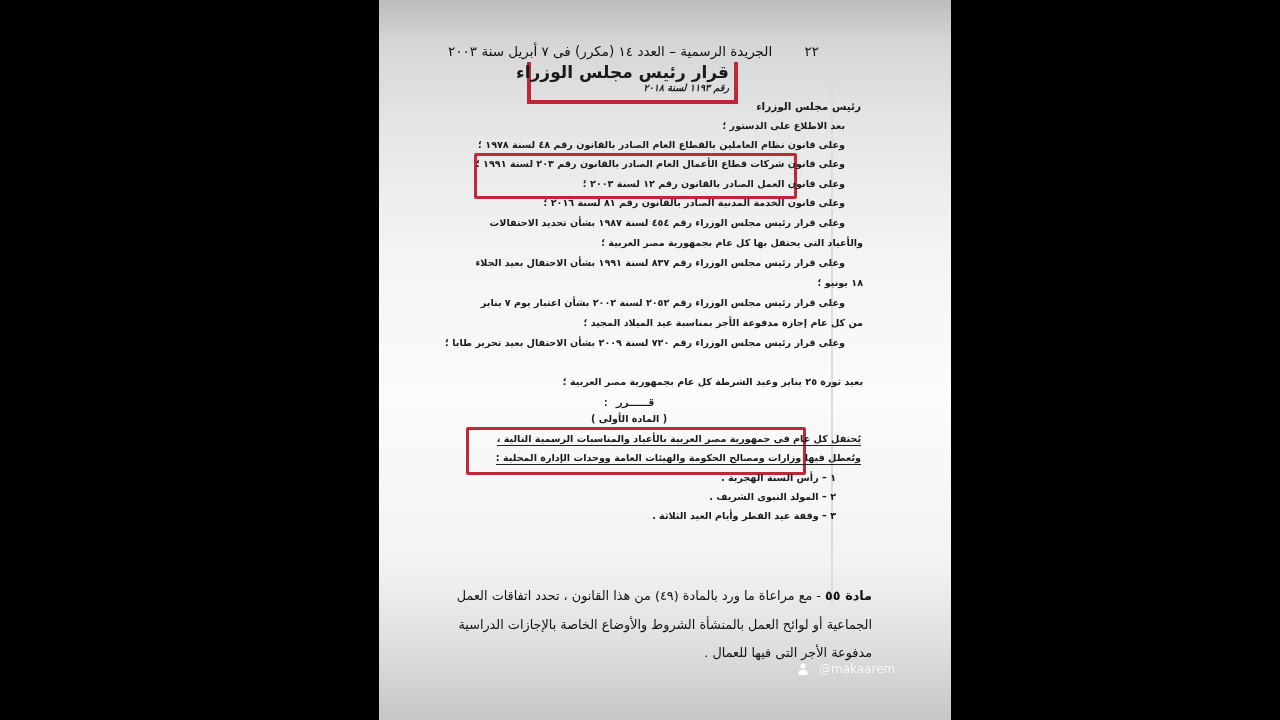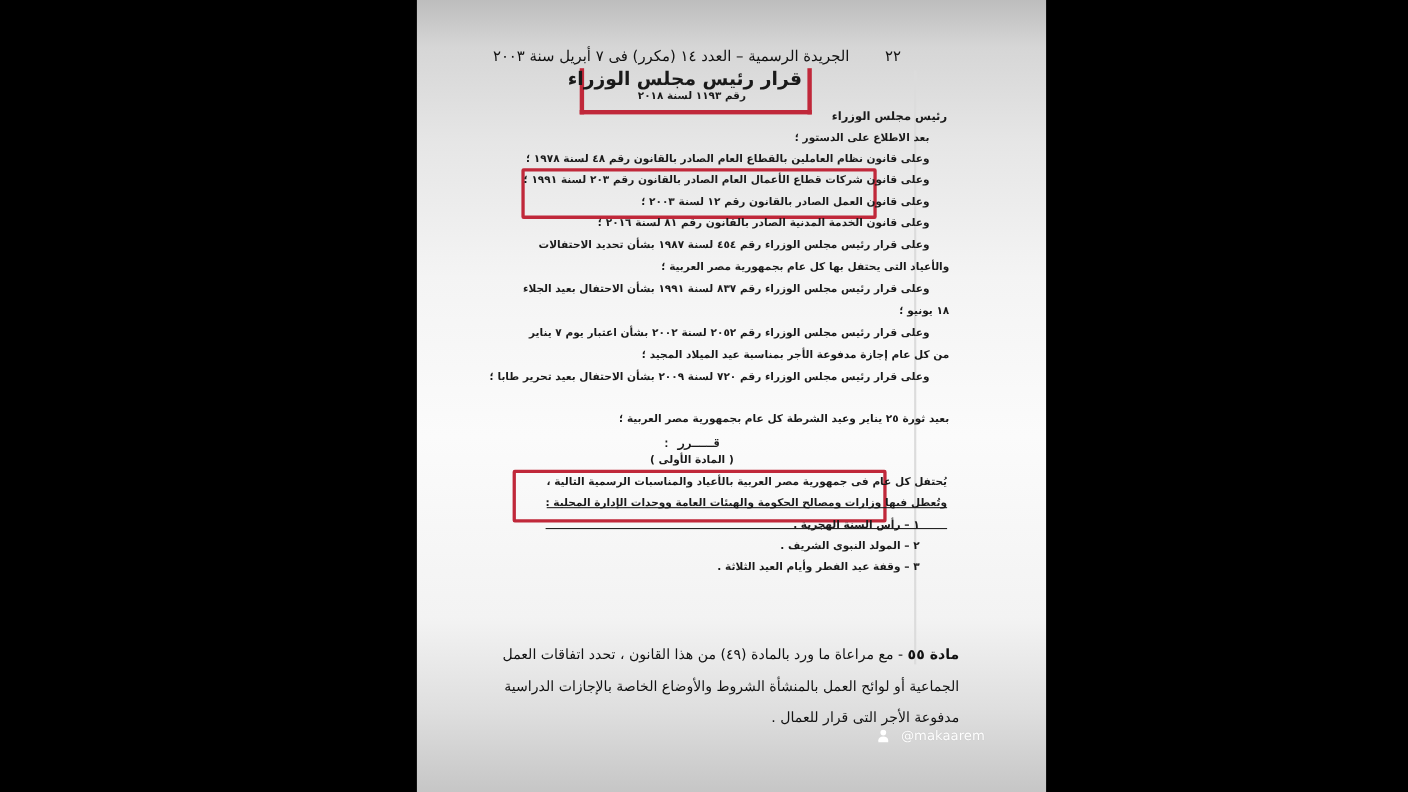--- a/index.html
+++ b/index.html
@@ -70,23 +70,24 @@
       top: 62px;
       width: 200px;
       text-align: center;
       font-size: 17px;
       font-weight: bold;
     }
     .title-sub {
       left: 150px;
       top: 82px;
       width: 200px;
-      text-align: center;
+      text-align: right;
       font-size: 9.5px;
       font-weight: bold;
+      font-style: italic;
     }
     .line {
       font-size: 9.6px;
       font-weight: bold;
       right: 90px;
       text-align: right;
       letter-spacing: -0.1px;
     }
     .line.heading {
       font-size: 10.5px;
@@ -109,21 +110,21 @@
       height: 40px;
     }
     .box-article {
       left: 87px;
       top: 427px;
       width: 334px;
       height: 42px;
     }
     .underline {
       border-bottom: 1.5px solid #222;
-      padding-bottom: 17px;
+      padding-bottom: 1px;
     }
     .bottom-text {
       direction: rtl;
       position: absolute;
       right: 79px;
       width: 400px;
       font-size: 12.8px;
       color: #111;
       text-align: justify;
       text-align-last: justify;
@@ -221,21 +222,21 @@
   <div class="text-ar line" style="top:452px; right:90px;">
     <span class="underline">وتُعطل فيها وزارات ومصالح الحكومة والهيئات العامة ووحدات الإدارة المحلية :</span>
   </div>
 
   <div class="text-ar line" style="top:472px; right:115px;">١ – رأس السنة الهجرية .</div>
   <div class="text-ar line" style="top:491px; right:115px;">٢ – المولد النبوى الشريف .</div>
   <div class="text-ar line" style="top:510px; right:115px;">٣ – وقفة عيد الفطر وأيام العيد الثلاثة .</div>
 
   <div class="bottom-text" style="top:588px;"><span class="bold">مادة ٥٥</span><span> - مع مراعاة ما ورد بالمادة (٤٩) من هذا القانون ، تحدد اتفاقات العمل</span></div>
   <div class="bottom-text" style="top:617px;">الجماعية أو لوائح العمل بالمنشأة الشروط والأوضاع الخاصة بالإجازات الدراسية</div>
-  <div class="bottom-text last" style="top:645px;">مدفوعة الأجر التى قرار للعمال .</div>
+  <div class="bottom-text last" style="top:645px;">مدفوعة الأجر التى فيها للعمال .</div>
 
   <div class="tiktok-user">
     <svg class="user-icon" viewBox="0 0 10 12">
       <circle cx="5" cy="3" r="2.6" fill="#ffffff"></circle>
       <path d="M0.5 12 v-2 a4.5 3.5 0 0 1 9 0 v2 z" fill="#ffffff"></path>
     </svg>
     <span>@makaarem</span>
   </div>
 
 </div>

